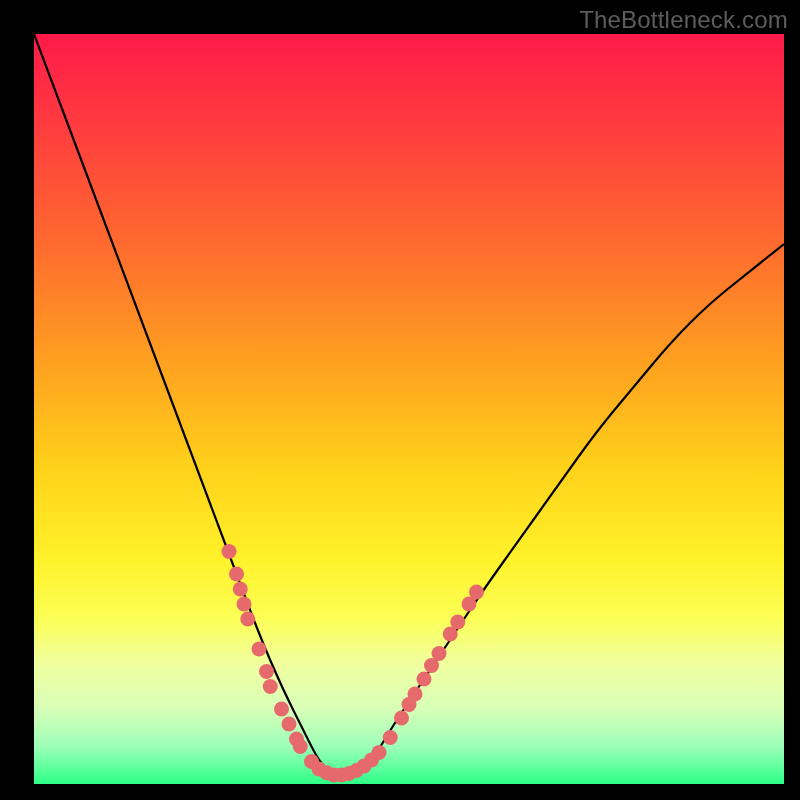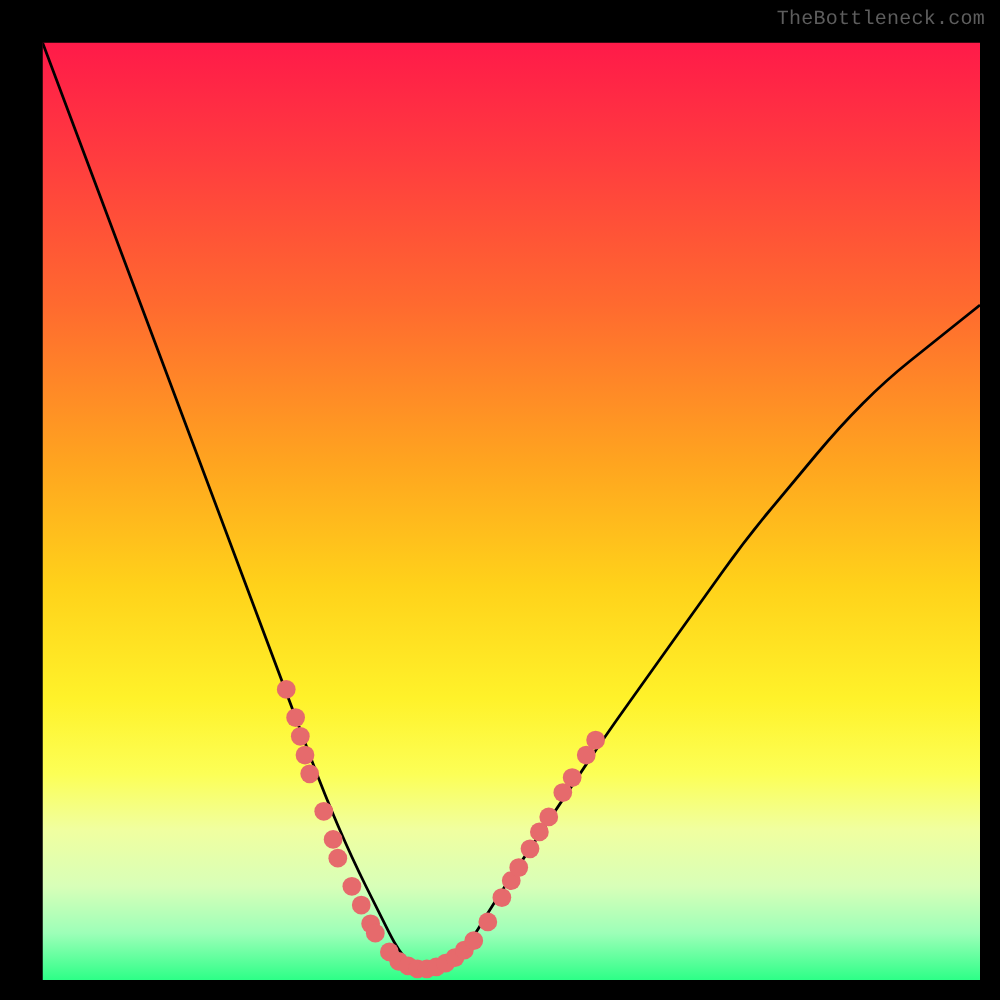--- a/index.html
+++ b/index.html
@@ -42,25 +42,24 @@
       #d8ffb8 90%,
       #9dffb8 95%,
       #2dff87 100%
     );
   }
   .watermark {
     position: absolute;
     top: 6px;
     right: 12px;
     color: #5d5d5d;
-    font-size: 16px;
+    font-size: 24px;
     font-weight: 500;
     letter-spacing: 0.2px;
     z-index: 10;
-    font-family: Liberation Mono, monospace;
   }
   svg.curve {
     position: absolute;
     left: 0; top: 0;
     width: 750px;
     height: 750px;
     overflow: visible;
   }
 </style>
 </head>

